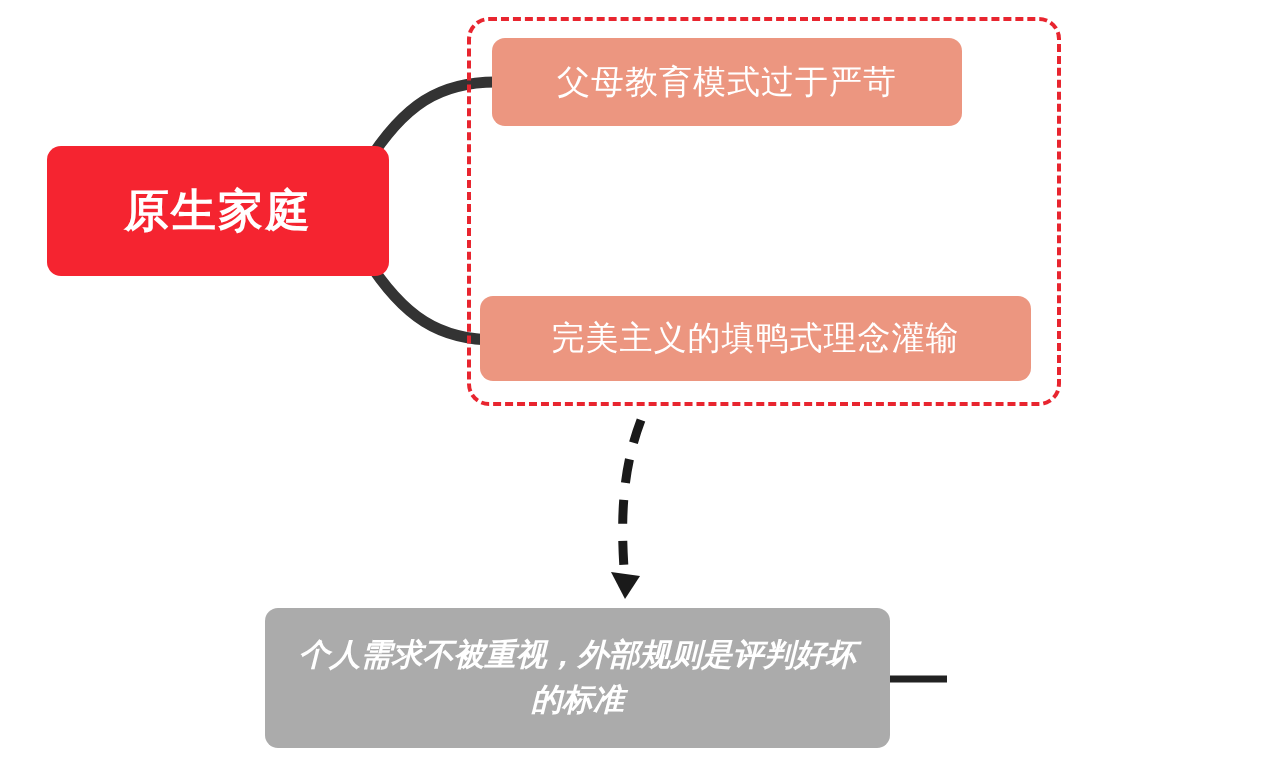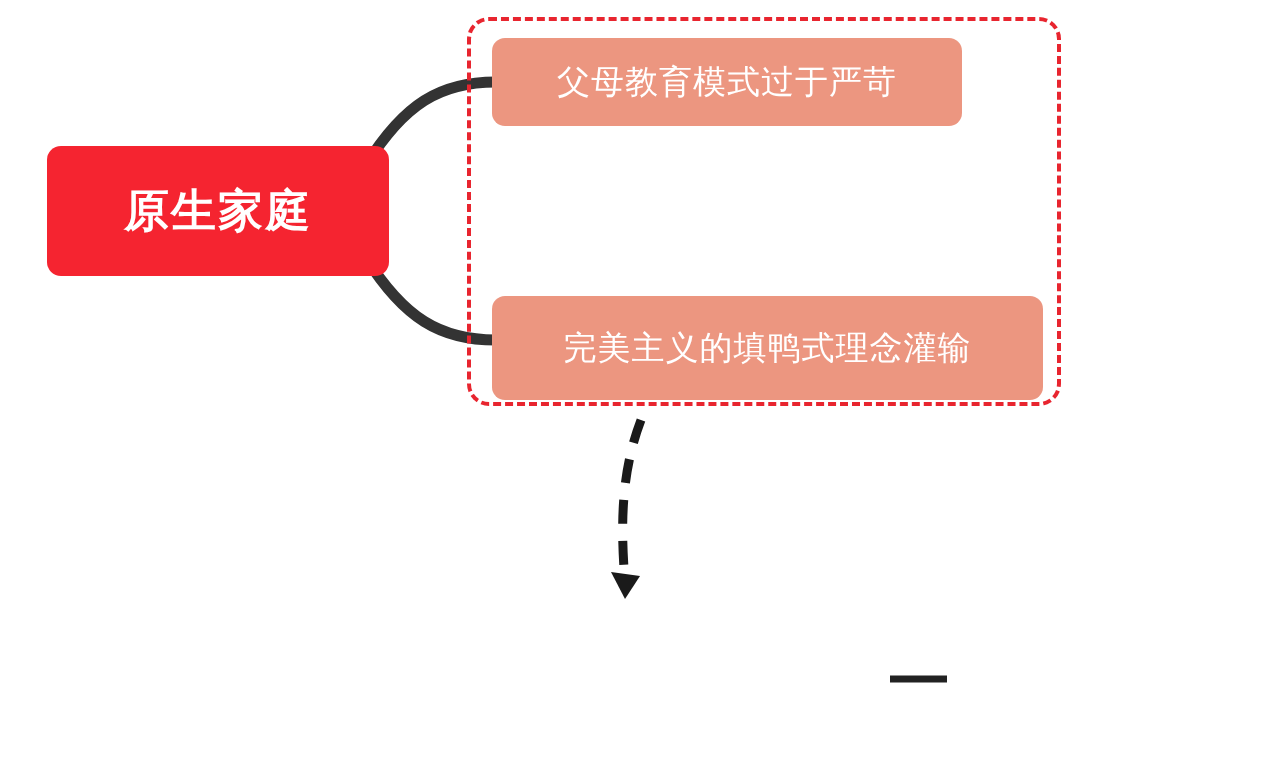--- a/index.html
+++ b/index.html
@@ -70,24 +70,24 @@
     font-size: 33px;
     letter-spacing: 1px;
   }
   #child-node-1 {
     left: 492px;
     top: 38px;
     width: 470px;
     height: 88px;
   }
   #child-node-2 {
-    left: 492px;
+    left: 480px;
     top: 296px;
     width: 551px;
-    height: 104px;
+    height: 85px;
   }
 
   
   #outcome-node {
     left: 265px;
     top: 608px;
     width: 625px;
     height: 140px;
     background: #ABABAB;
     border-radius: 13px;
@@ -137,15 +137,18 @@
   </div>
 
   <div class="node salmon" id="child-node-1">
     <span>父母教育模式过于严苛</span>
   </div>
 
   <div class="node salmon" id="child-node-2">
     <span>完美主义的填鸭式理念灌输</span>
   </div>
 
+  <div class="node" id="outcome-node">
+    <span>个人需求不被重视，外部规则是评判好坏的标准</span>
+  </div>
 
 
 </div>
 
 </body></html>

